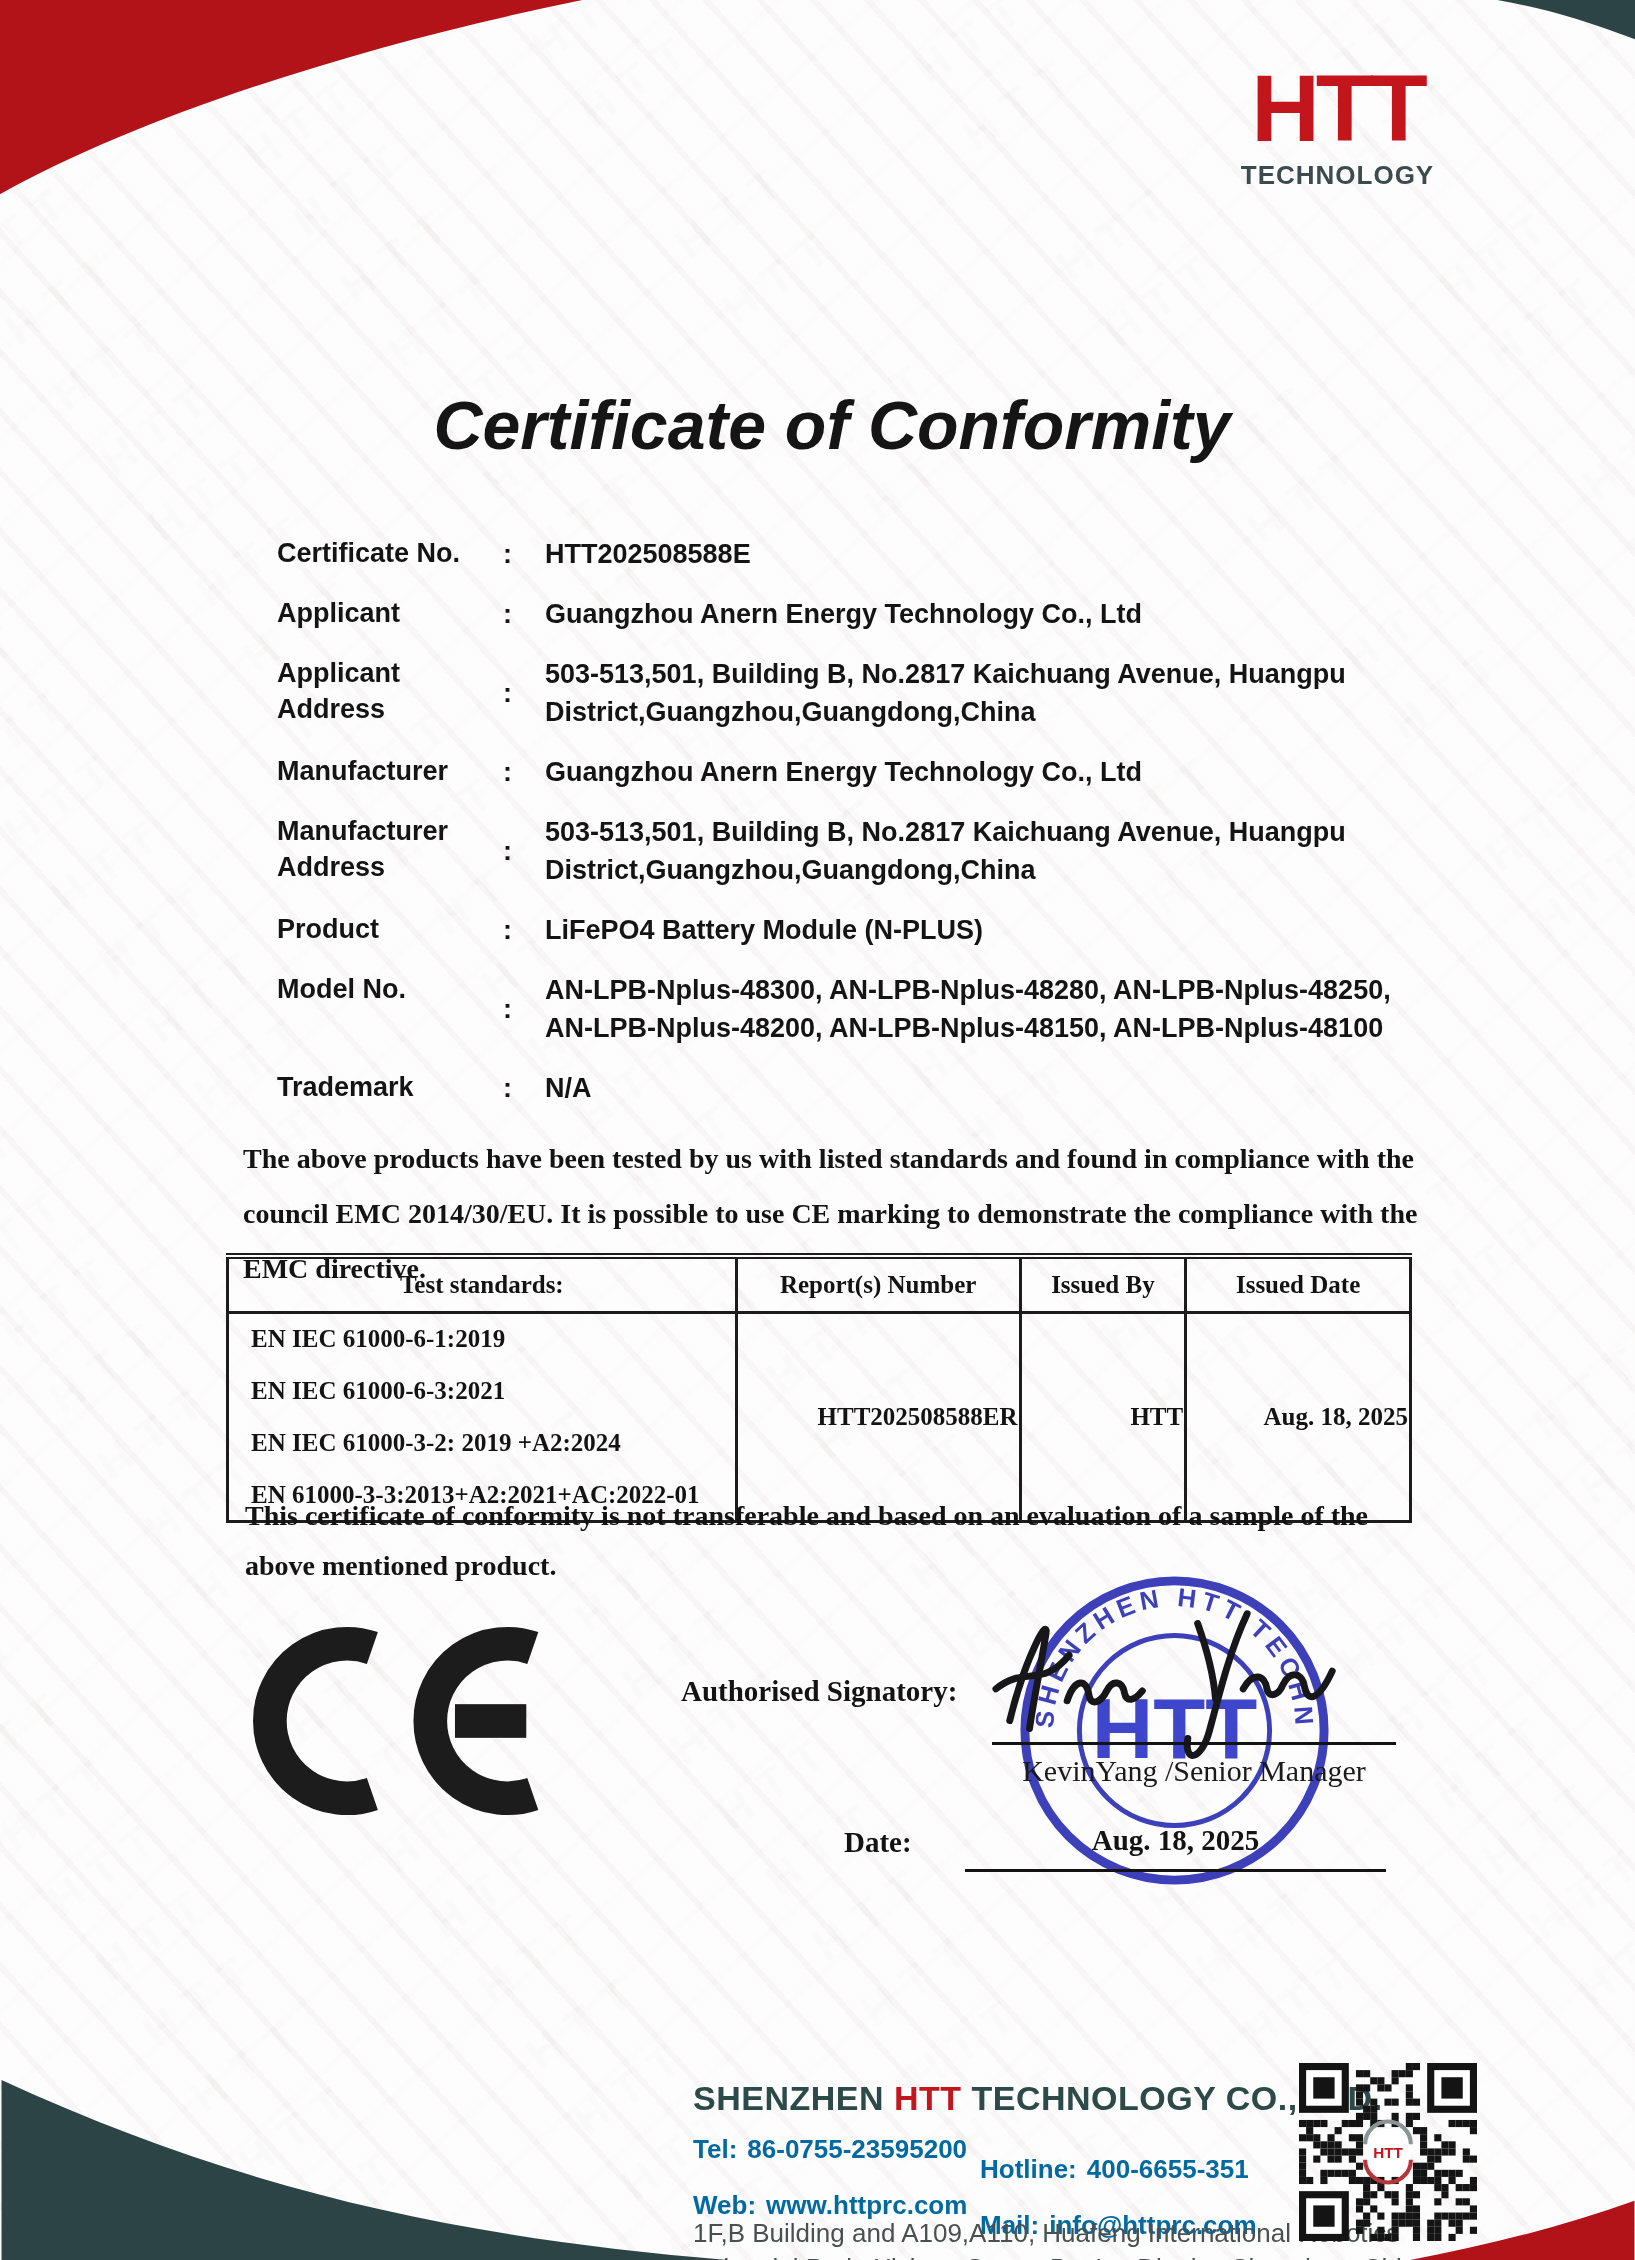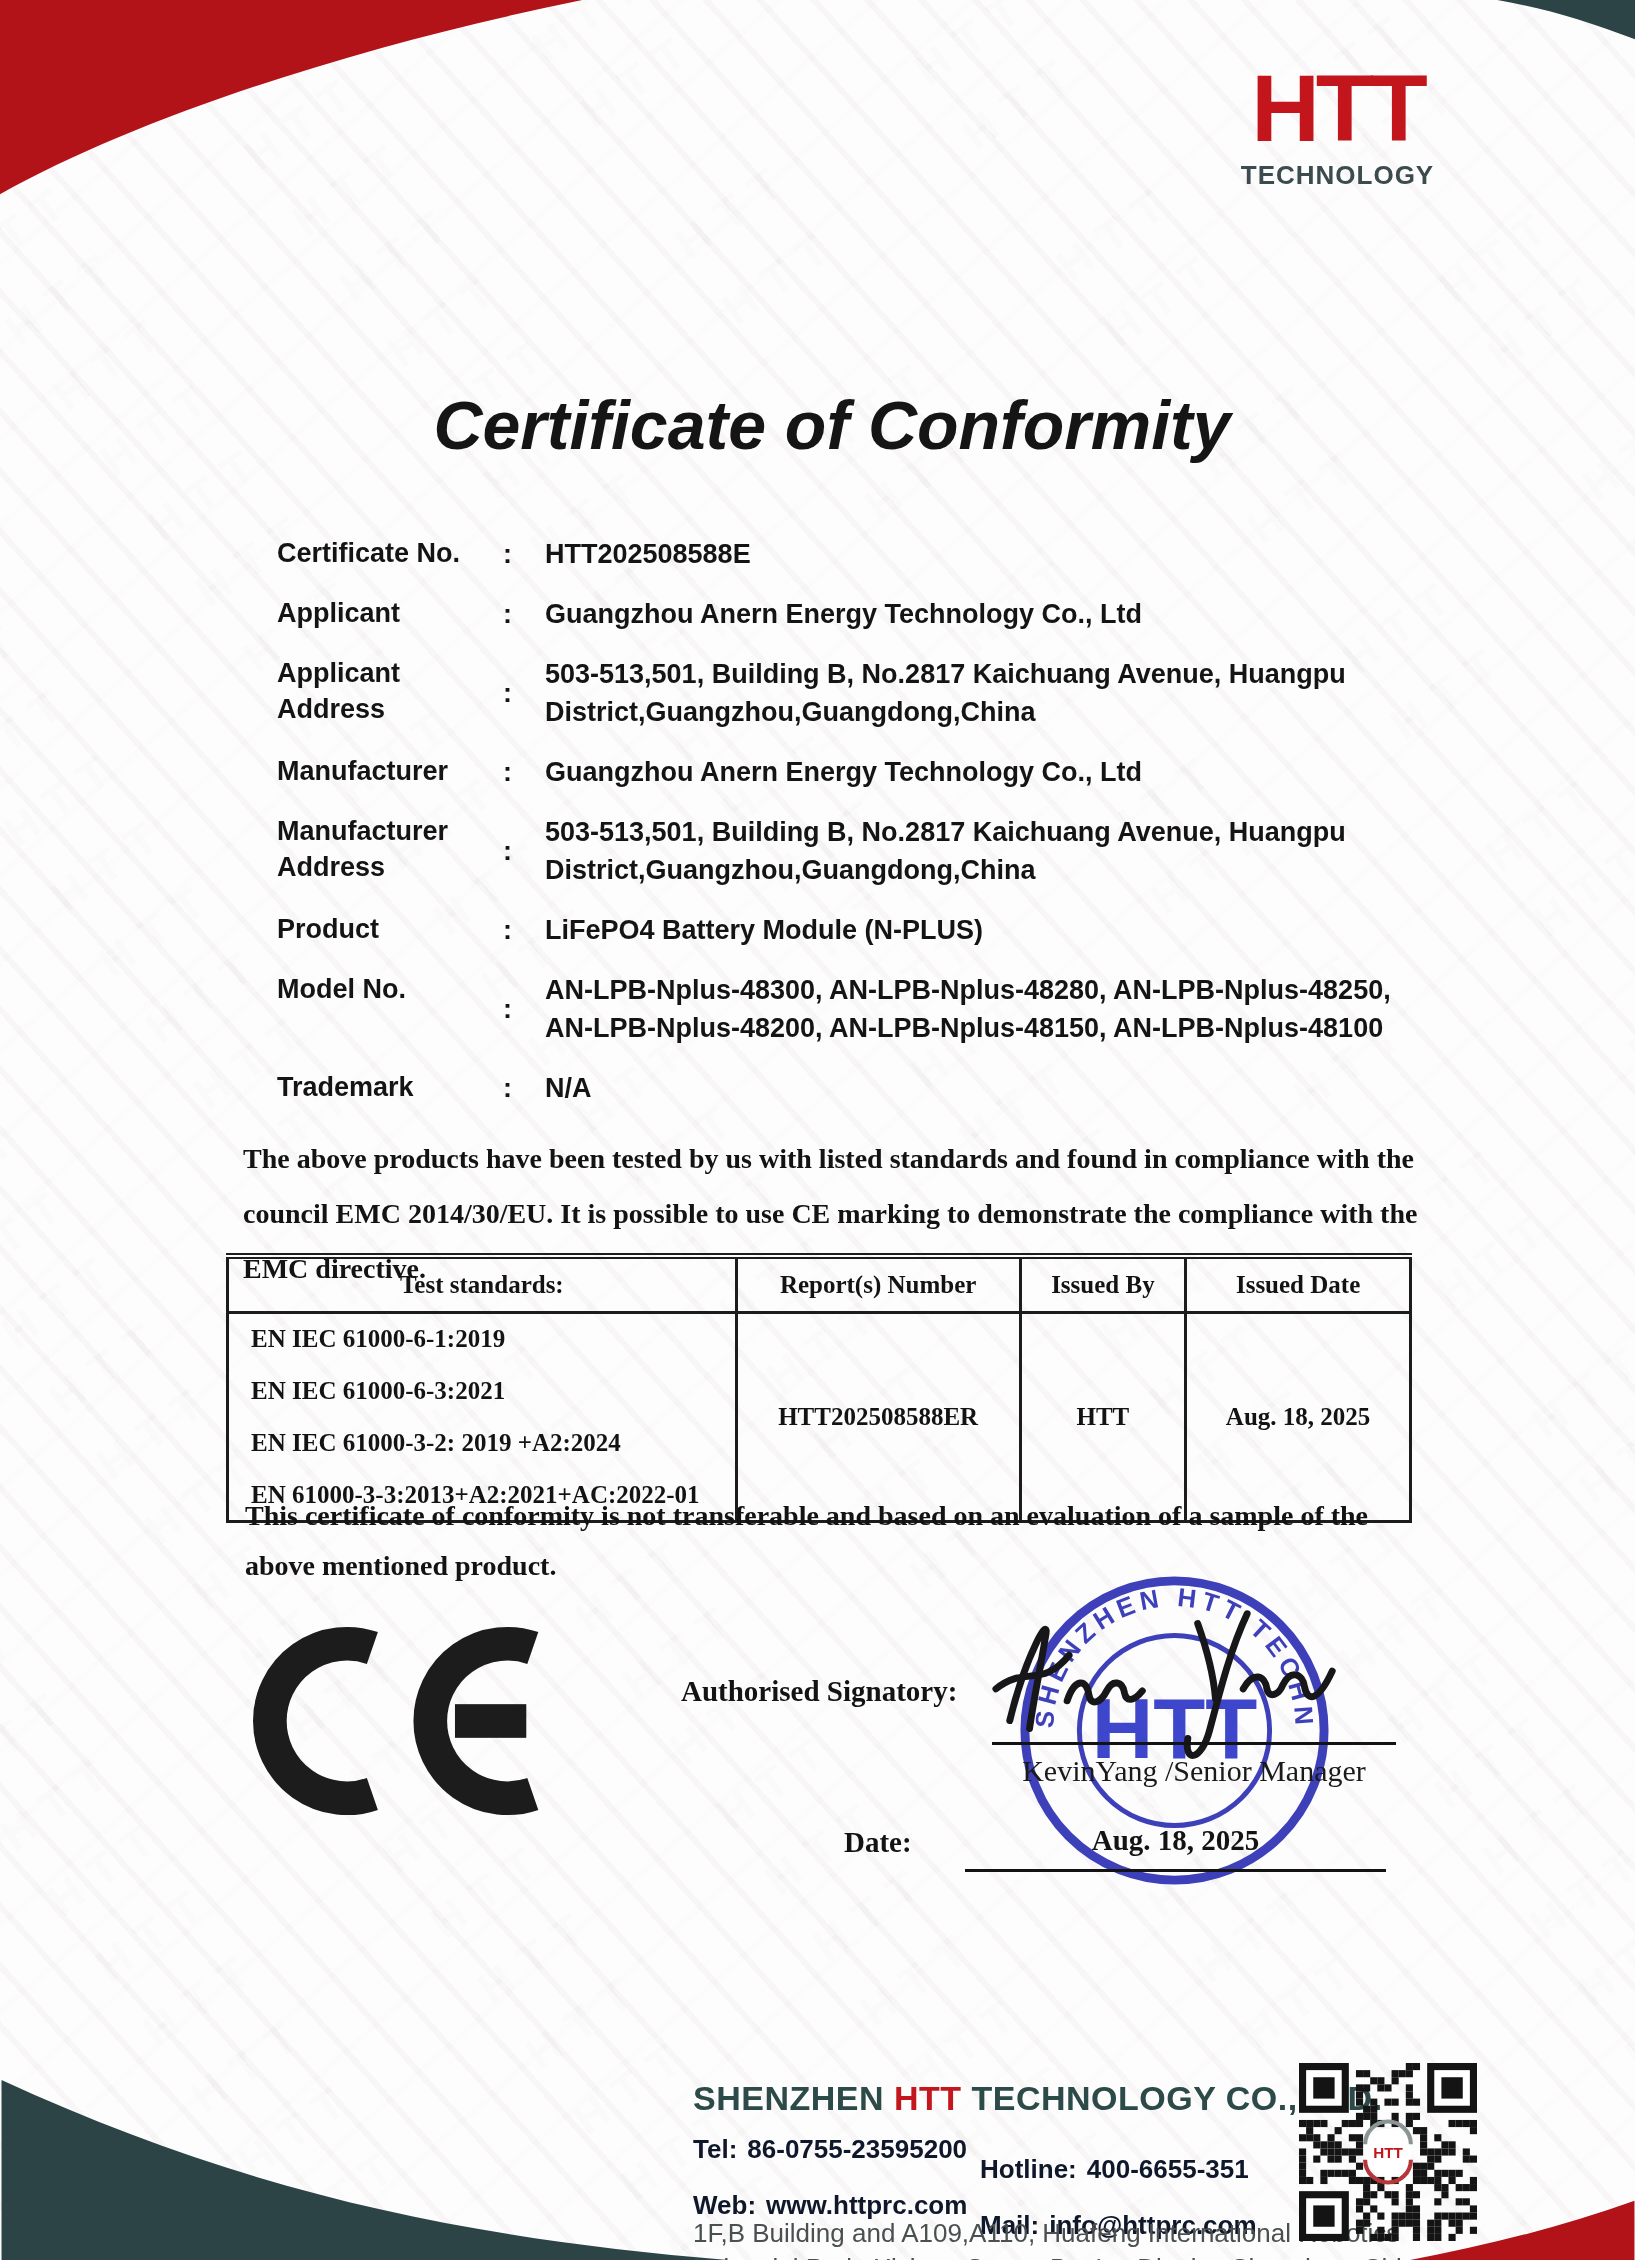--- a/index.html
+++ b/index.html
@@ -32,21 +32,21 @@
   .statement{position:absolute;left:243px;top:1131px;width:1186px;
              font-family:"Liberation Serif",serif;font-weight:700;font-size:28px;line-height:55px;color:#131313;}
   .disclaimer{position:absolute;left:245px;top:1491px;width:1134px;
              font-family:"Liberation Serif",serif;font-weight:700;font-size:28px;line-height:50px;color:#131313;}
   
   table.std{position:absolute;left:226px;top:1253px;width:1186px;border-collapse:collapse;
             font-family:"Liberation Serif",serif;color:#131313;}
   table.std th,table.std td{border:3px solid #1c1c1c;}
   table.std{border-top:6px double #1c1c1c;}
   table.std th{font-size:25px;font-weight:700;height:50px;text-align:center;}
-  table.std td{font-size:25px;font-weight:700;text-align:center;vertical-align:middle;height:176px;}
+  table.std td{font-size:25px;font-weight:700;text-align:right;vertical-align:middle;height:176px;}
   table.std td.stds{text-align:left;padding-left:22px;}
   table.std td.stds div{margin:10px 0 24px 0;}
   table.std td.stds div:last-child{margin-bottom:10px;}
   tr.hdr{border-bottom:3px solid #a3a3a3;}
   
   .ce{position:absolute;left:248px;top:1612px;}
   
   .auth-label{position:absolute;left:681px;top:1675px;font-family:"Liberation Serif",serif;
               font-weight:700;font-size:29px;color:#131313;}
   .stamp{position:absolute;left:1016px;top:1572px;opacity:0.92;}
@@ -55,21 +55,21 @@
   .sig-name{position:absolute;left:992px;top:1754px;width:404px;text-align:center;
             font-family:"Liberation Serif",serif;font-size:30px;color:#1a1a1a;}
   .date-label{position:absolute;left:844px;top:1826px;font-family:Liberation Serif, serif;
               font-weight:700;font-size:29px;color:#131313;}
   .date-value{position:absolute;left:965px;top:1824px;width:421px;text-align:center;
               font-family:"Liberation Serif",serif;font-weight:700;font-size:29px;color:#131313;}
   .date-line{position:absolute;left:965px;top:1869px;width:421px;border-top:3px solid #131313;}
   
   .footer-company{position:absolute;left:693px;top:2079px;font-size:34px;font-weight:800;letter-spacing:0.5px;}
   .fc-teal{color:#2c4a48;} .fc-red{color:#c2171c;}
-  .footer-contact{position:absolute;left:693px;top:2131px;width:594px;font-size:26px;font-weight:600;color:#0f172a;}
+  .footer-contact{position:absolute;left:693px;top:2131px;width:594px;font-size:26px;font-weight:600;color:#0369a1;}
   .fc-row{display:flex;line-height:36px;}
   .fc-col1{width:287px;} .fc-col2{flex:1;margin-top:20px;}
   .fc-label{margin-right:10px;}
   .footer-address{position:absolute;left:693px;top:2216px;font-size:26px;color:#4a5050;line-height:35px;}
   .qr{position:absolute;left:1299px;top:2063px;}
 </style>
 </head>
 <body>
 
 <div id="page">

